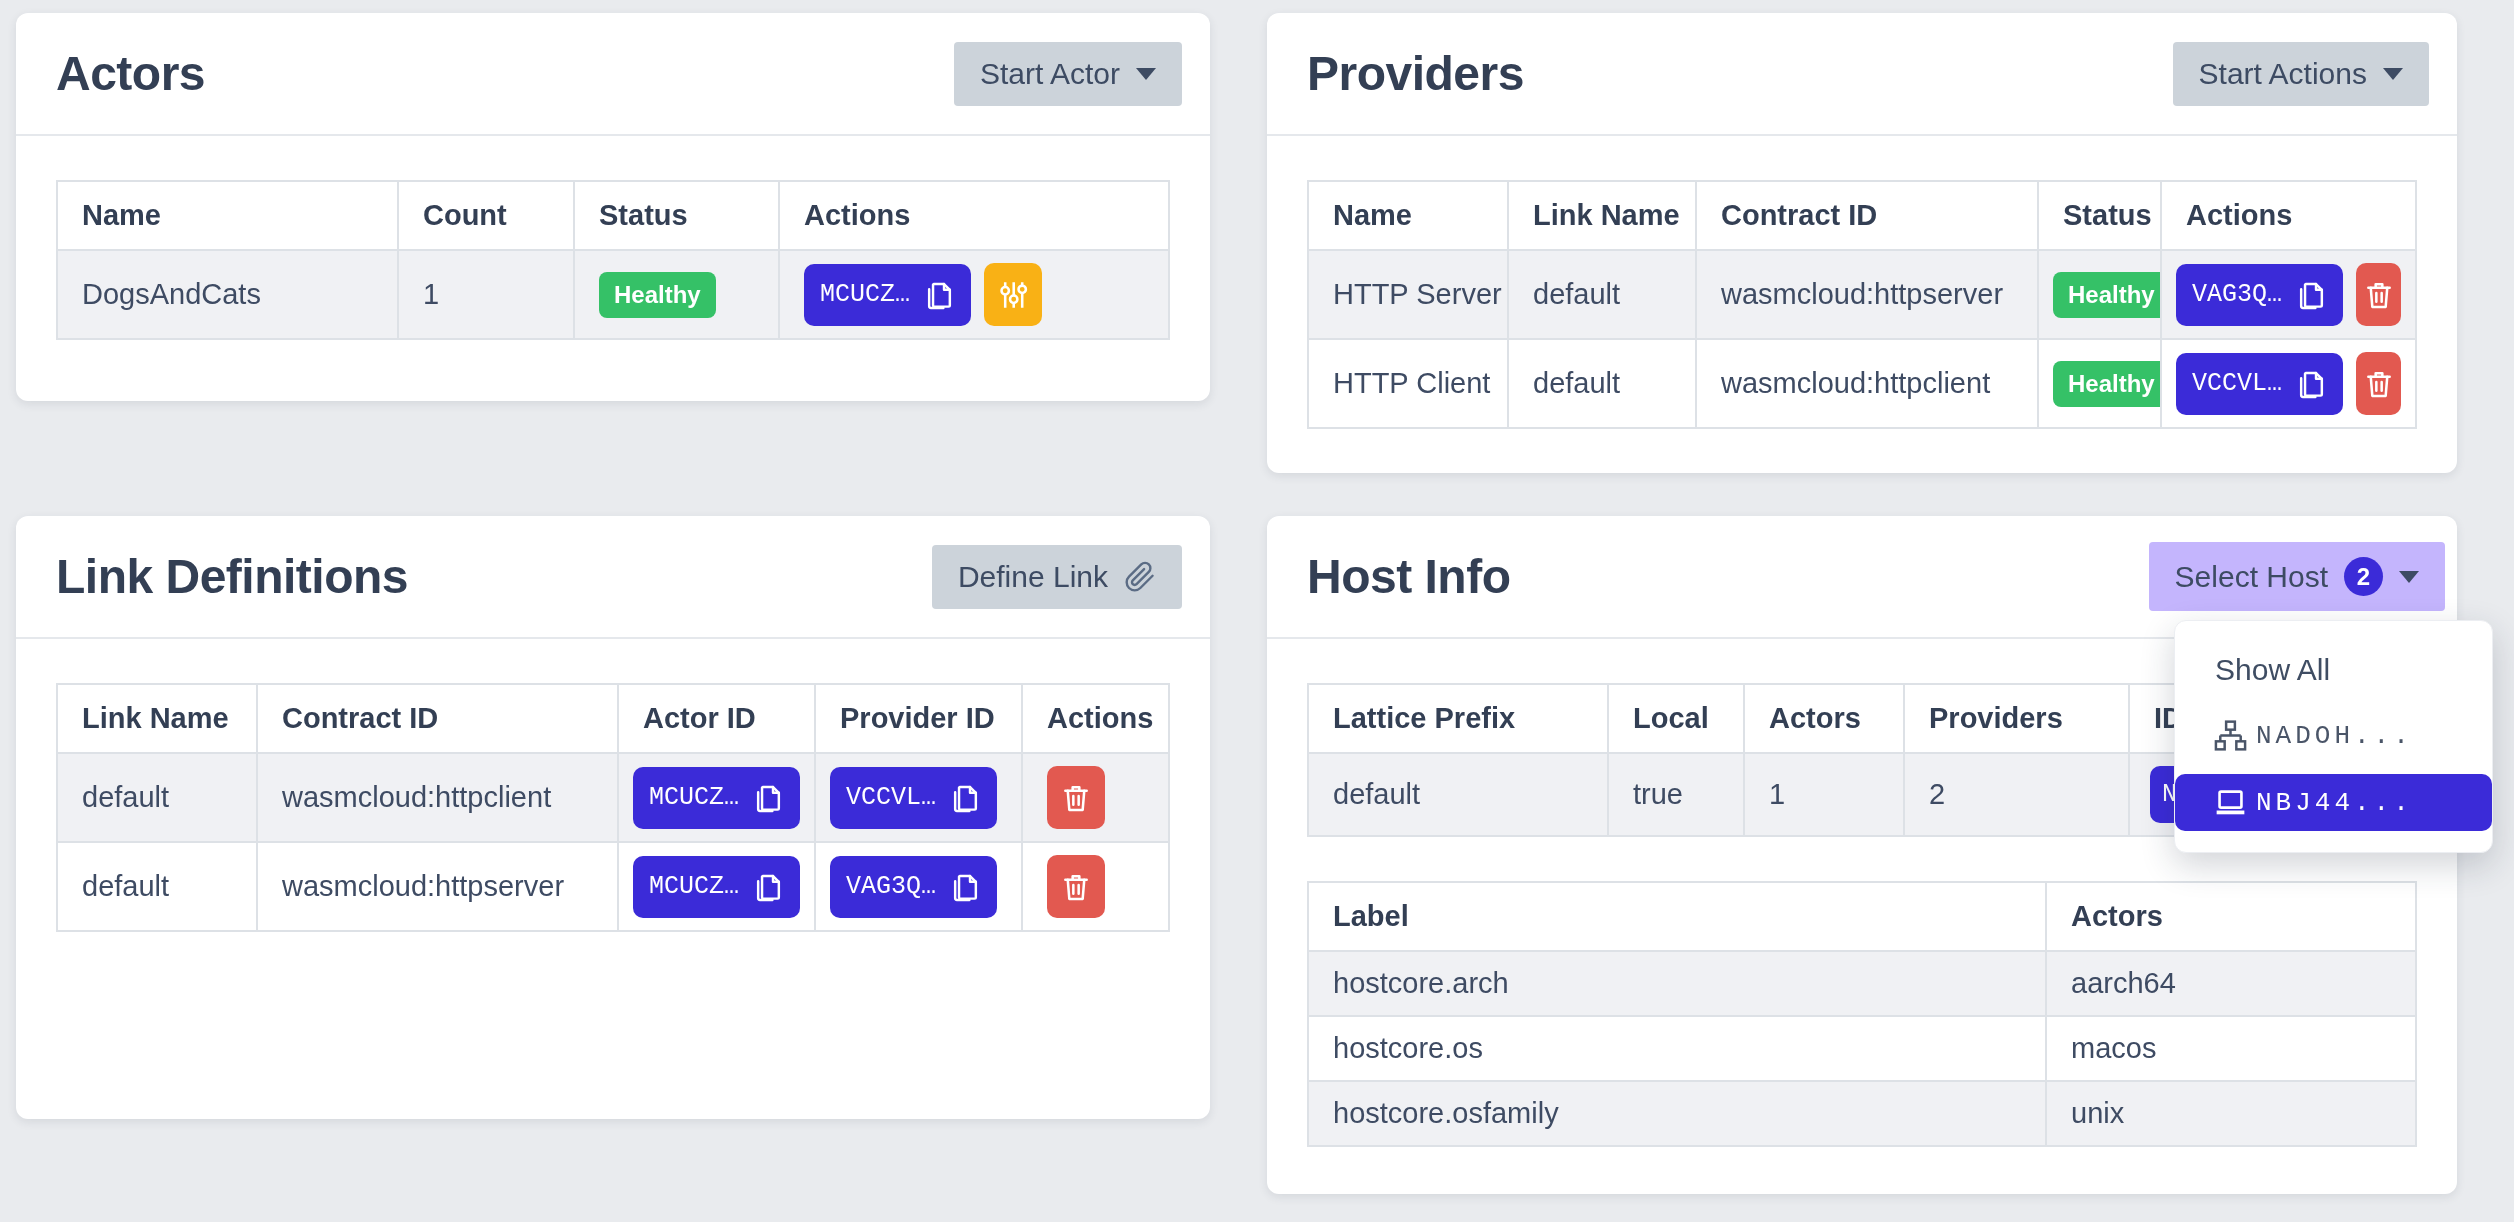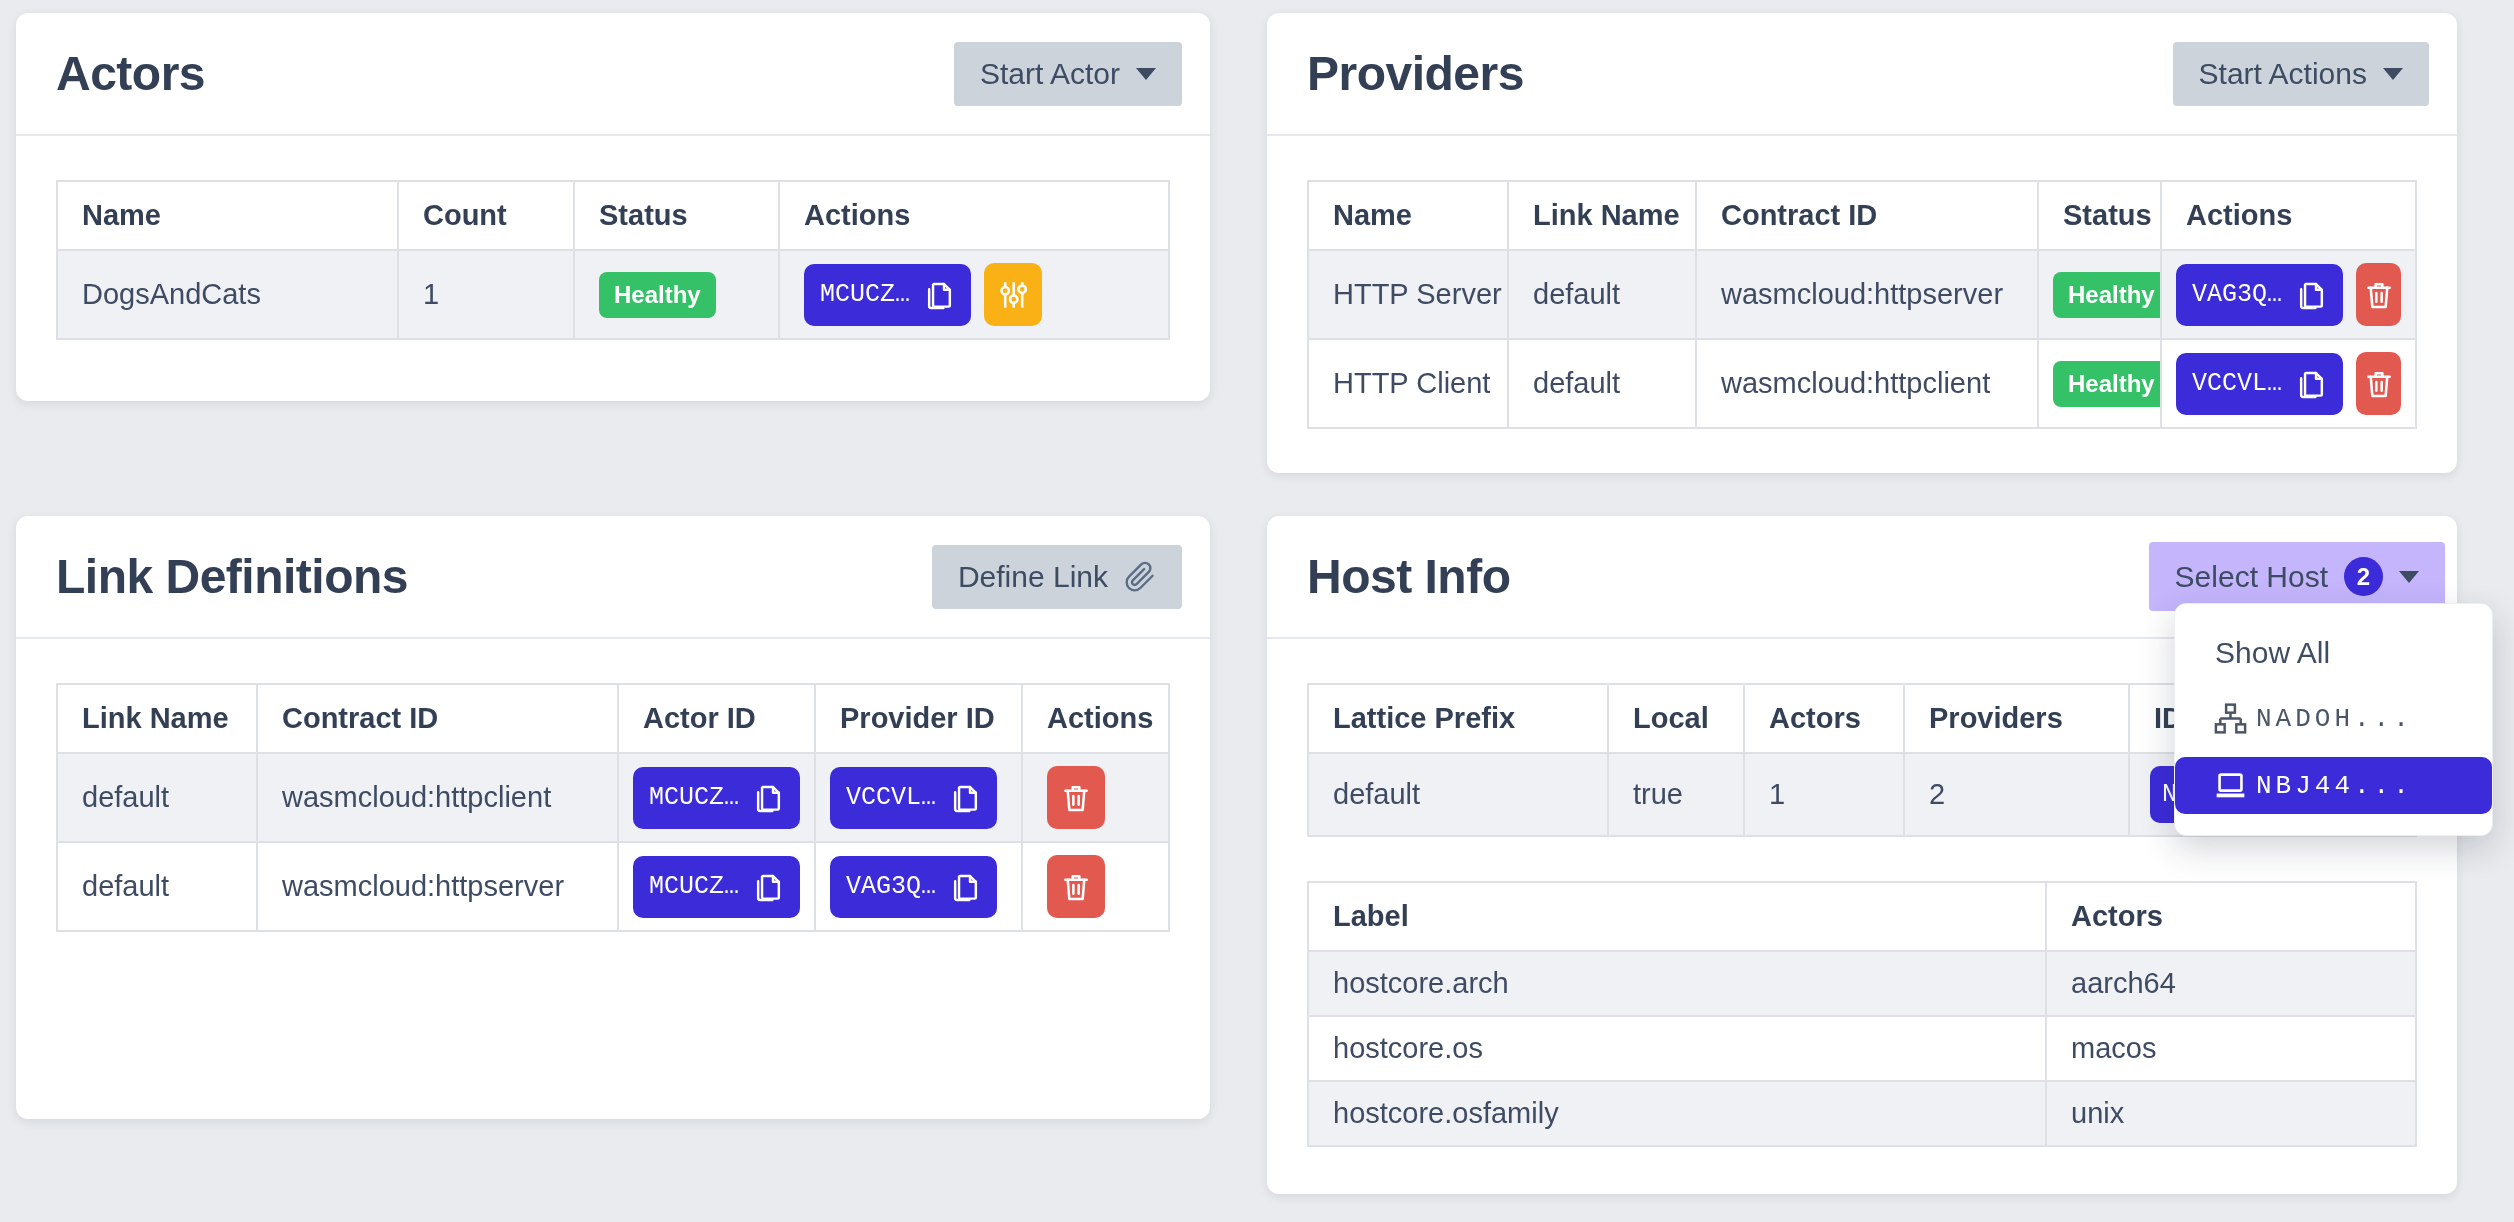--- a/index.html
+++ b/index.html
@@ -128,21 +128,21 @@
     cursor: pointer;
     color: #fff;
   }
   .btn-red { background: #e25950; }
   .btn-amber { background: #f9b115; }
 
   svg.ic { display: block; }
   .dropdown-panel {
     position: absolute;
     left: 907px;
-    top: 87px;
+    top: 104px;
     width: 319px;
     height: 233px;
     background: #fff;
     border: 1px solid #eceef2;
     border-radius: 12px;
     box-shadow: 0 12px 34px rgba(30,40,60,.20);
     padding: 22px 0 0 0;
     z-index: 20;
   }
   .dd-show-all {

